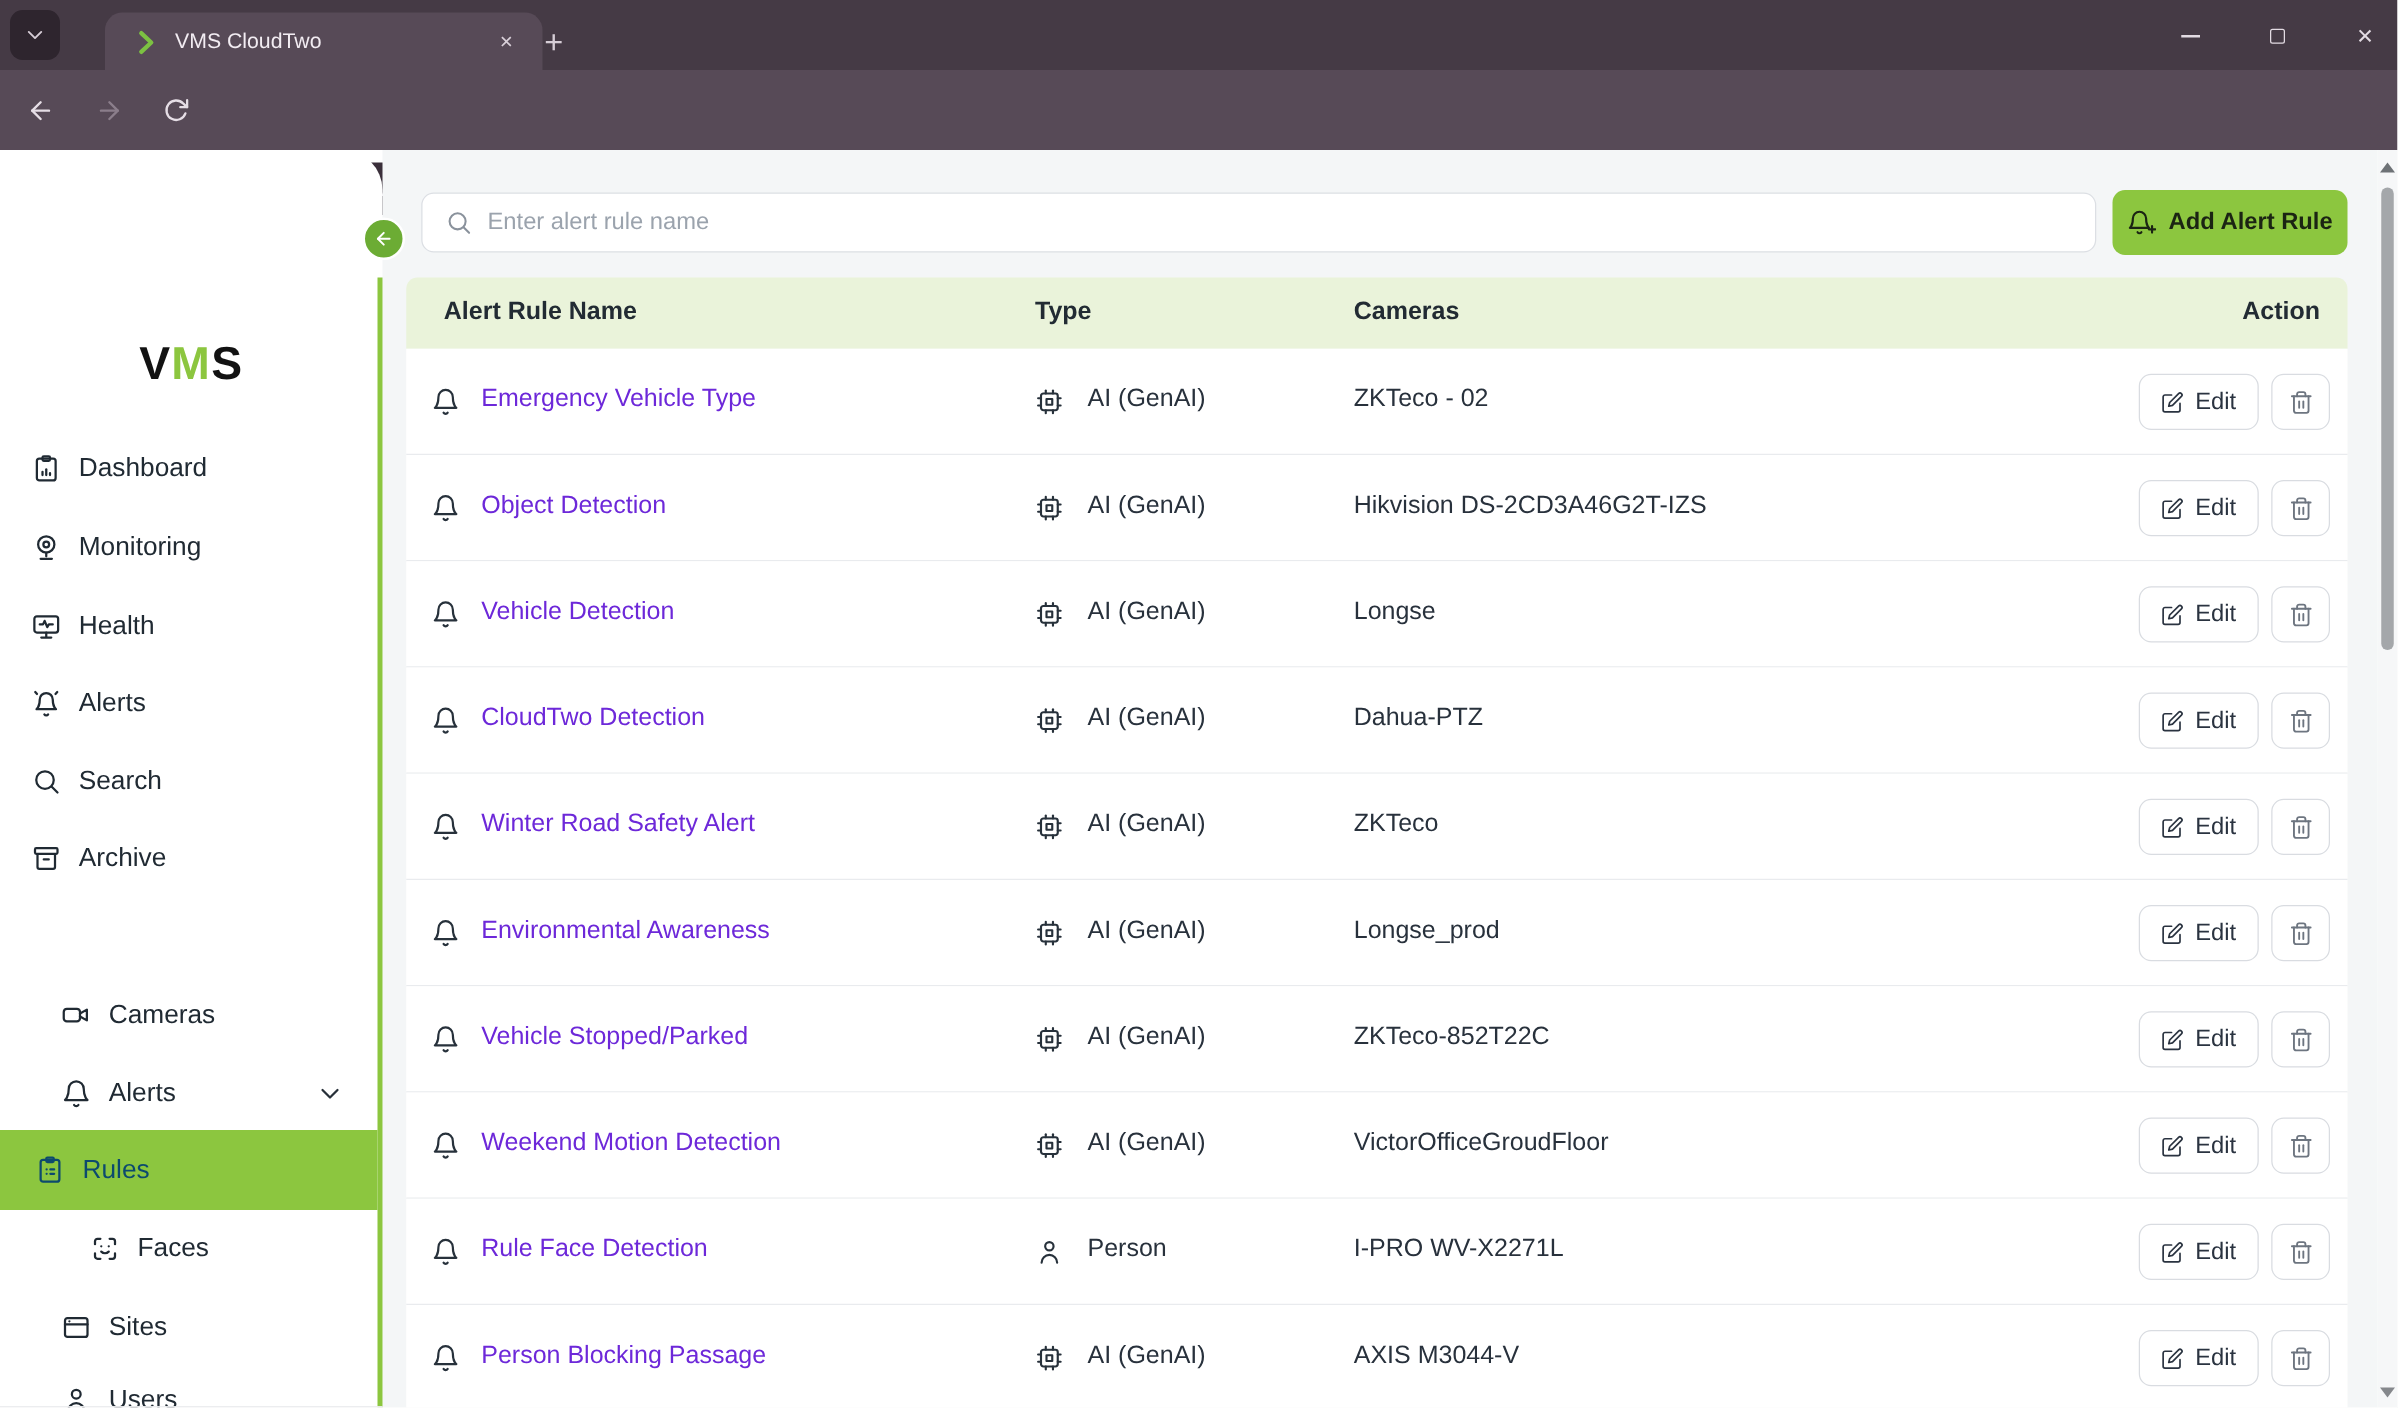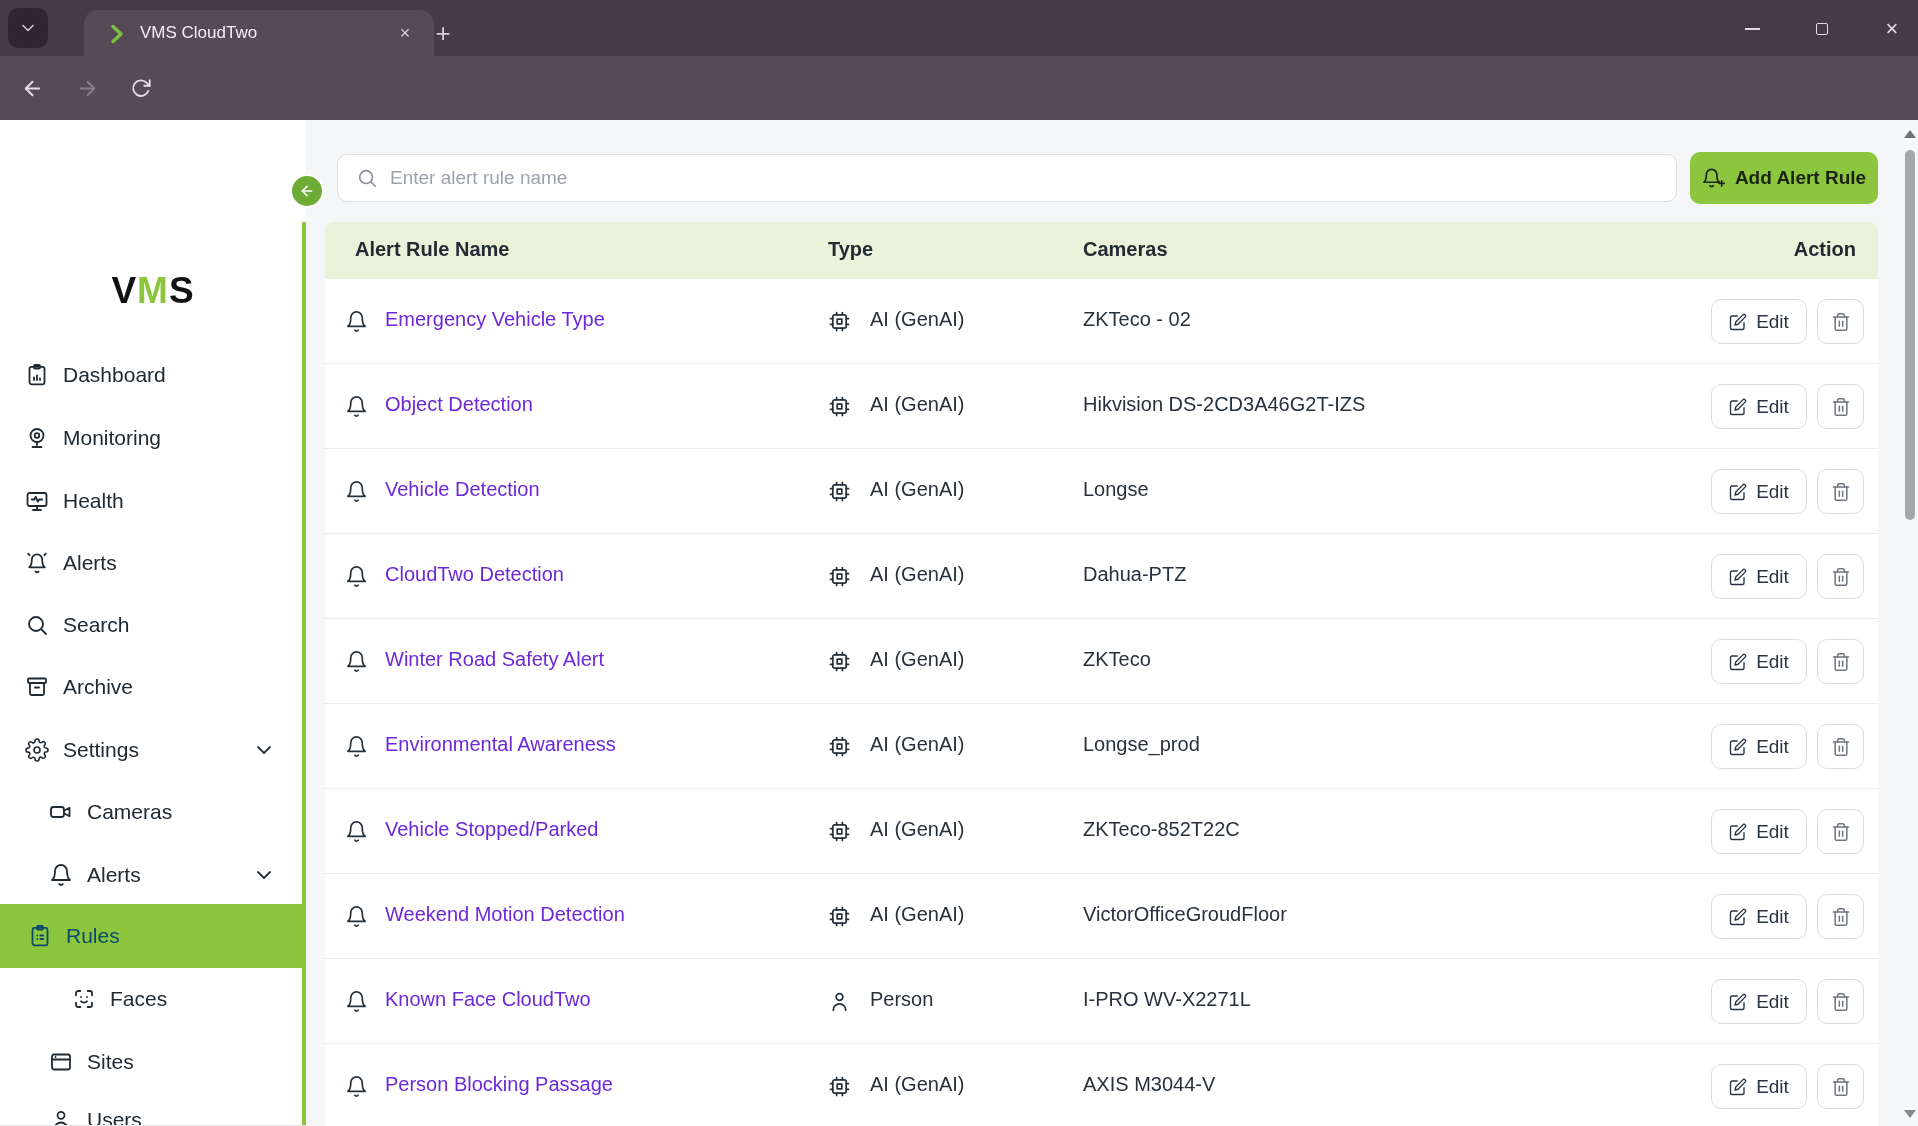--- a/index.html
+++ b/index.html
@@ -21,21 +21,21 @@
     font-size:18px; display:flex; align-items:center; justify-content:center; border-radius:50%; }
   #url-pill { position:absolute; left:200px; top:74px; width:1290px; height:42px;
     background:#3b303b; border-radius:21px; display:flex; align-items:center; }
   #url-text { color:#ece6ec; font-size:17.5px; white-space:nowrap; }
   .ext-badge { position:absolute; top:76px; width:28px; height:28px; border-radius:50%;
     display:flex; align-items:center; justify-content:center; }
   .win-ctl { position:absolute; top:16px; width:30px; height:26px; display:flex;
     align-items:center; justify-content:center; color:#e3dbe3; }
 
   
-  #sidebar { position:absolute; left:0; top:120px; width:306px; height:1006px; background:#fff; }
+  #sidebar { position:absolute; left:0; top:120px; width:306px; height:1006px; background:#fff;border-radius:32px; }
   #side-green-line { position:absolute; left:302px; top:222px; width:4px; height:904px;
     background:var(--accent); z-index:5; }
   #logo { position:absolute; left:0; top:150px; width:306px; text-align:center;
     font-size:37px; font-weight:800; letter-spacing:1px; color:#121212; }
   .nav-item { position:absolute; left:0; width:302px; height:62px; display:flex;
     align-items:center; padding-left:25px; gap:14px; color:#202a33; font-size:21px; cursor:default; }
   .nav-item .ic { width:24px; height:24px; flex:0 0 24px; }
   .nav-item.lvl1 { padding-left:49px; }
   .nav-item.lvl2 { padding-left:72px; }
   .nav-item.active { background:var(--accent); height:64px; color:#0c4a6e;padding-left:28px; }
@@ -357,29 +357,20 @@
           <use href="#i-search"></use>
         </svg>
       <span>Search</span>
     </div>
     <div class="nav-item" style="top:536px;">
       <svg class="ic">
           <use href="#i-archive"></use>
         </svg>
       <span>Archive</span>
     </div>
-    <div class="nav-item" style="top:599px;">
-      <svg class="ic" style="stroke-width:1.6;">
-          <use href="#i-gear"></use>
-        </svg>
-      <span>Settings</span>
-      <svg class="ic nav-chev">
-          <use href="#i-chev-dn"></use>
-        </svg>
-    </div>
     <div class="nav-item lvl1" style="top:661px;">
       <svg class="ic">
           <use href="#i-video"></use>
         </svg>
       <span>Cameras</span>
     </div>
     <div class="nav-item lvl1" style="top:724px;">
       <svg class="ic">
           <use href="#i-bell"></use>
         </svg>
@@ -632,21 +623,21 @@
           <svg class="ic">
               <use href="#i-trash"></use>
             </svg>
         </div>
       </div>
 
       <div class="trow" style="top:737px;">
         <svg class="ic bell">
             <use href="#i-bell"></use>
           </svg>
-        <span class="cell-name">Known Face CloudTwo</span>
+        <span class="cell-name">Rule Face Detection</span>
         <svg class="ic type-ic">
             <use href="#i-person"></use>
           </svg>
         <span class="cell-type">Person</span>
         <span class="cell-cam">I-PRO WV-X2271L</span>
         <div class="edit-btn">
           <svg class="ic">
               <use href="#i-edit"></use>
             </svg>
           <span>Edit</span>

